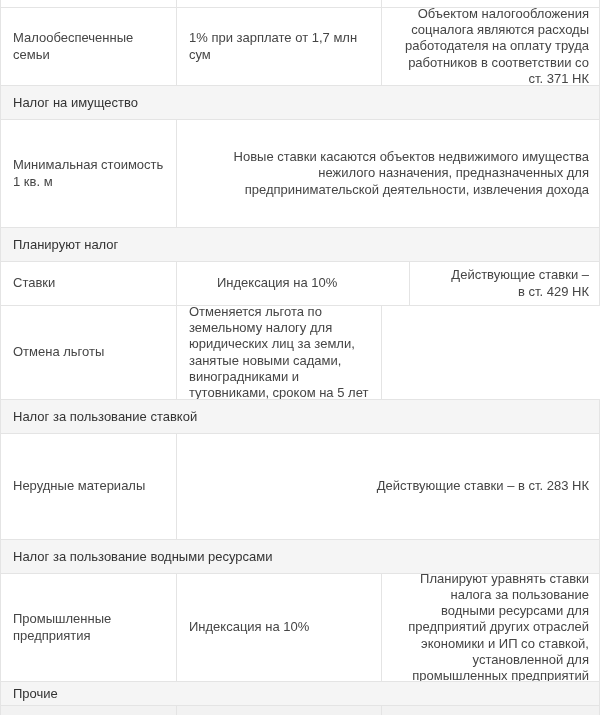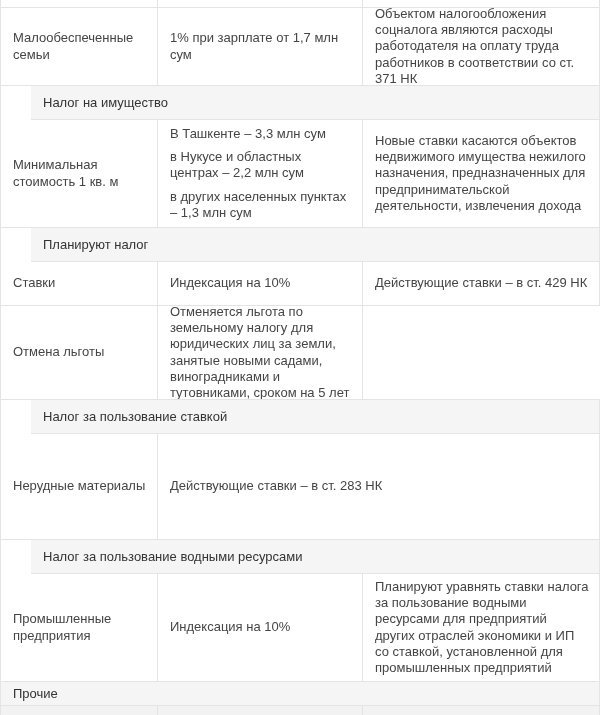--- a/index.html
+++ b/index.html
@@ -23,46 +23,46 @@
     display: flex;
     flex-direction: column;
     justify-content: center;
     padding: 6px 10px 6px 12px;
     border-right: 1px solid #e4e4e4;
     font-size: 13px;
     line-height: 1.25;
     color: #454545;
     overflow: hidden;
   }
-  .c1 { width: 157px; padding-right: 8px; }
+  .c1 { width: 176px; padding-right: 8px; }
   .c2 { width: 205px; }
-  .c3 { width: 238px; flex: 1; }
+  .c3 { width: 238px; flex: 1; text-align: right; }
   .p { margin: 0; }
   .p + .p { margin-top: 7px; }
 
   .section-row {
     display: flex;
     align-items: center;
     background: #f5f5f5;
     border-bottom: 1px solid #e4e4e4;
     border-right: 1px solid #e4e4e4;
     padding-left: 12px;
     font-size: 13px;
     color: #333333;
     overflow: hidden;
   }
 
   .gray-cell { background: #f2f2f2; }
 
   
   .h-top  { height: 8px; }
   .h-r1   { height: 78px; }
-  .h-s    { height: 34px; margin-left: 30px; }
+  .h-s    { height: 34px; }
   .h-r2   { height: 108px; }
-  .h-r3   { height: 44px; }
+  .h-r3   { height: 44px; gap: 28px; }
   .h-r4   { height: 94px; }
   .h-r5   { height: 106px; }
   .h-r6   { height: 108px; }
   .h-s5   { height: 24px; }
   .h-bot  { height: 12px; }
 </style>
 </head>
 <body>
 
 <div class="table">
@@ -85,25 +85,20 @@
     </div>
   </div>
 
   <div class="row section-row h-s">
     <span class="p">Налог на имущество</span>
   </div>
 
   <div class="row h-r2">
     <div class="cell c1">
       <p class="p">Минимальная стоимость 1 кв. м</p>
-    </div>
-    <div class="cell c2">
-      <p class="p">В Ташкенте – 3,3 млн сум</p>
-      <p class="p">в Нукусе и областных центрах – 2,2 млн сум</p>
-      <p class="p">в других населенных пунктах – 1,3 млн сум</p>
     </div>
     <div class="cell c3">
       <p class="p">Новые ставки касаются объектов недвижимого имущества нежилого назначения, предназначенных для предпринимательской деятельности, извлечения дохода</p>
     </div>
   </div>
 
   <div class="row section-row h-s">
     <span class="p">Планируют налог</span>
   </div>
 

